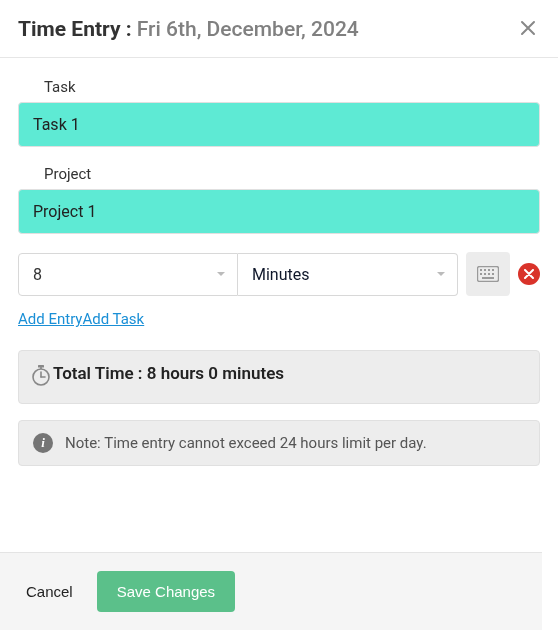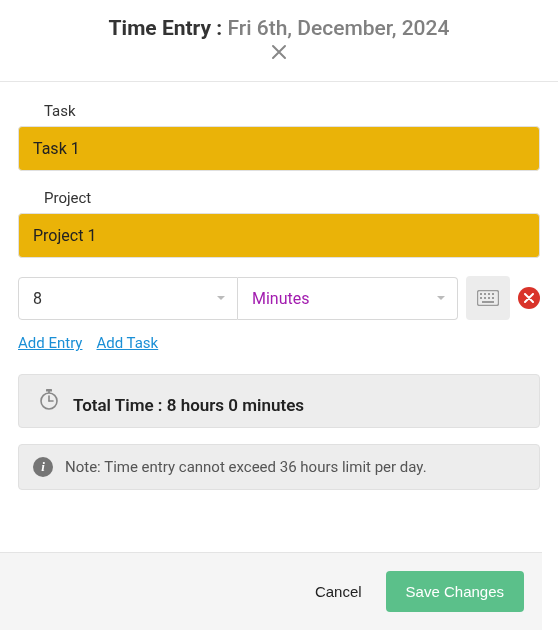--- a/index.html
+++ b/index.html
@@ -10,21 +10,20 @@
     height: 630px;
     overflow: hidden;
     color: #333;
   }
   .header {
     display: flex;
     align-items: center;
     justify-content: space-between;
     padding: 16px 18px 16px 18px;
     border-bottom: 1px solid #e6e6e6;
-    flex-direction: column;
   }
   .header-title {
     font-size: 21px;
     font-weight: 700;
     color: #333;
   }
   .header-date {
     font-size: 21px;
     font-weight: 500;
     color: #808080;
@@ -40,21 +39,21 @@
   }
   .field-group { margin-bottom: 18px; }
   .field-label {
     font-size: 15px;
     color: #333;
     margin-bottom: 6px;
     display: block;
     margin-left: 26px;
   }
   .readonly-box {
-    background: #eab308;
+    background: #5eead4;
     border: 1px solid #e0e0e0;
     border-radius: 4px;
     padding: 12px 14px;
     font-size: 16px;
     color: #222;
   }
   .time-row {
     display: flex;
     align-items: center;
     gap: 8px;
@@ -66,21 +65,21 @@
   }
   .select-input {
     width: 100%;
     border: 1px solid #d8d8d8;
     border-radius: 4px;
     padding: 11px 34px 11px 14px;
     font-size: 16px;
     background: #fff;
     color: #333;
   }
-  .select-input.placeholder { color: #a21caf; }
+  .select-input.placeholder { color: #0f172a; }
   .chevron {
     position: absolute;
     right: 10px;
     top: 50%;
     transform: translateY(-50%);
     pointer-events: none;
   }
   .chevron svg { display: block; }
   .joined { display: flex; flex: 1; }
   .joined .select-wrap:first-child .select-input {
@@ -100,31 +99,30 @@
     width: 22px; height: 22px;
     background: #d9332a;
     border-radius: 50%;
     display: flex; align-items: center; justify-content: center;
     cursor: pointer;
     flex-shrink: 0;
   }
   .links-row {
     margin-top: 14px;
     display: flex;
-    gap: 14px;
     font-size: 15px;
   }
   .link { color: #1a8fd6; text-decoration: underline; cursor: pointer; }
   .total-box {
     margin-top: 22px;
     background: #ededed;
     border: 1px solid #e0e0e0;
     border-radius: 4px;
-    padding: 12px 18px;
-    display: flex; align-items: flex-end; gap: 12px;
+    padding: 12px 10px;
+    display: flex; align-items: flex-start; 
   }
   .total-text { font-size: 17px; font-weight: 600; color: #222; }
   .note-box {
     margin-top: 16px;
     background: #ededed;
     border: 1px solid #e0e0e0;
     border-radius: 4px;
     padding: 12px 14px;
     display: flex; align-items: center; gap: 12px;
   }
@@ -136,21 +134,21 @@
     flex-shrink: 0;
     font-family: Georgia, serif;
   }
   .note-text { font-size: 15px; color: #555; }
   .footer {
     position: absolute;
     bottom: 0; left: 0; right: 16px;
     background: #f5f5f5;
     border-top: 1px solid #e4e4e4;
     padding: 18px 18px;
-    display: flex; justify-content: flex-end; align-items: center; gap: 16px;
+    display: flex; justify-content: flex-start; align-items: center; gap: 16px;
   }
   .btn-cancel {
     background: transparent; border: none;
     font-size: 15px; color: #222; cursor: pointer;
     padding: 10px 8px;
   }
   .btn-save {
     background: #5bc08a; border: none; color: #fff;
     font-size: 15px; padding: 12px 20px;
     border-radius: 4px; cursor: pointer;
@@ -236,21 +234,21 @@
         <line x1="12" y1="4" x2="12" y2="6" stroke="#888" stroke-width="1.6"></line>
         <line x1="12" y1="14" x2="12" y2="9" stroke="#888" stroke-width="1.6" stroke-linecap="round"></line>
         <line x1="12" y1="14" x2="16" y2="14" stroke="#888" stroke-width="1.6" stroke-linecap="round"></line>
       </svg>
     </span>
     <span class="total-text">Total Time : 8 hours 0 minutes</span>
   </div>
 
   <div class="note-box">
     <span class="note-icon">i</span>
-    <span class="note-text">Note: Time entry cannot exceed 36 hours limit per day.</span>
+    <span class="note-text">Note: Time entry cannot exceed 24 hours limit per day.</span>
   </div>
 
 </div>
 
 <div class="footer">
   <button class="btn-cancel">Cancel</button>
   <button class="btn-save">Save Changes</button>
 </div>
 
 </body></html>

